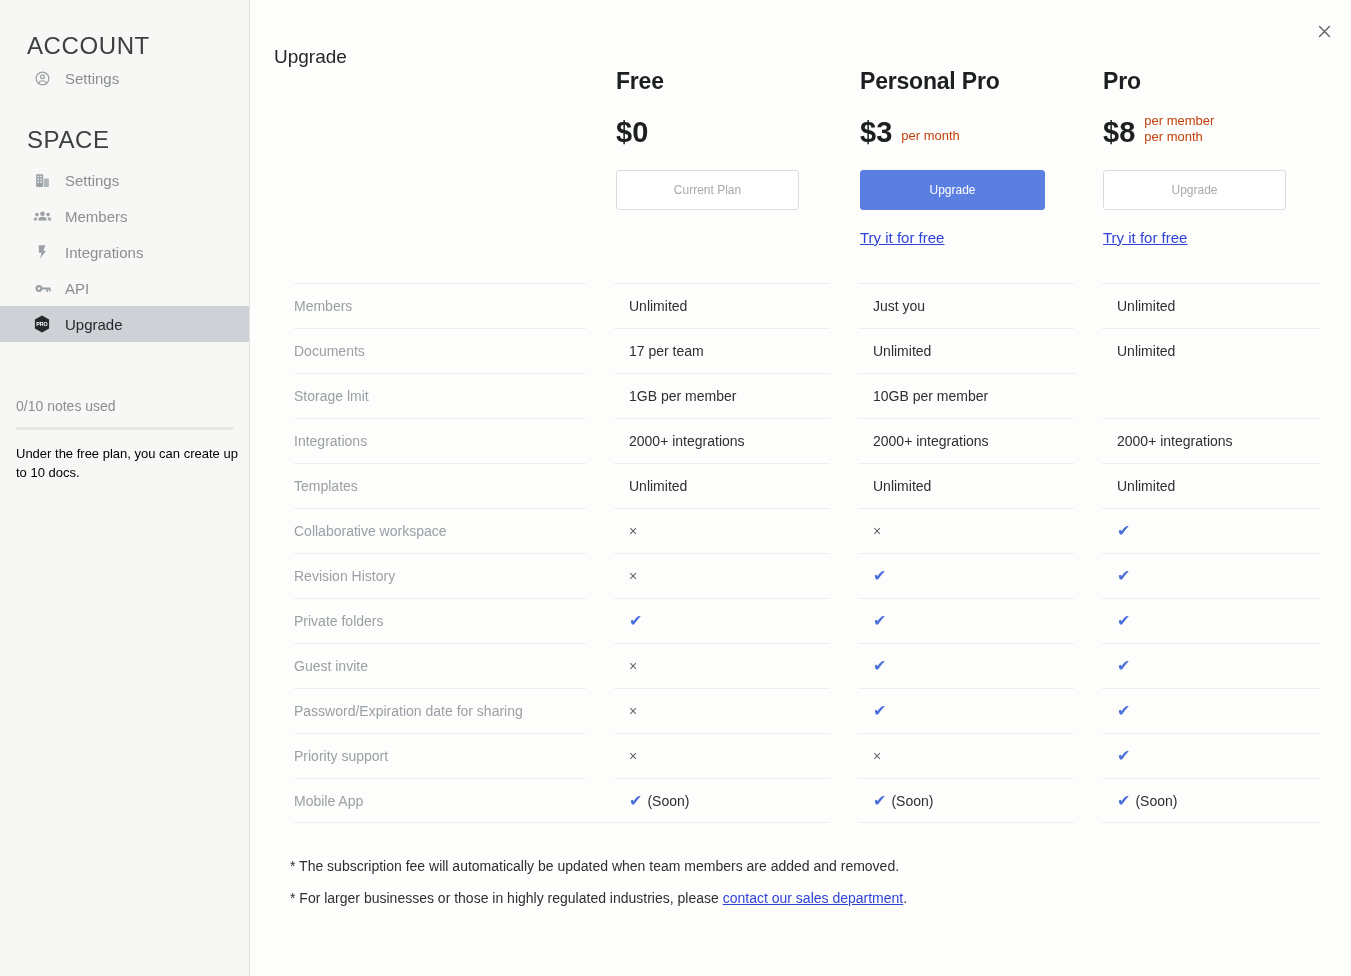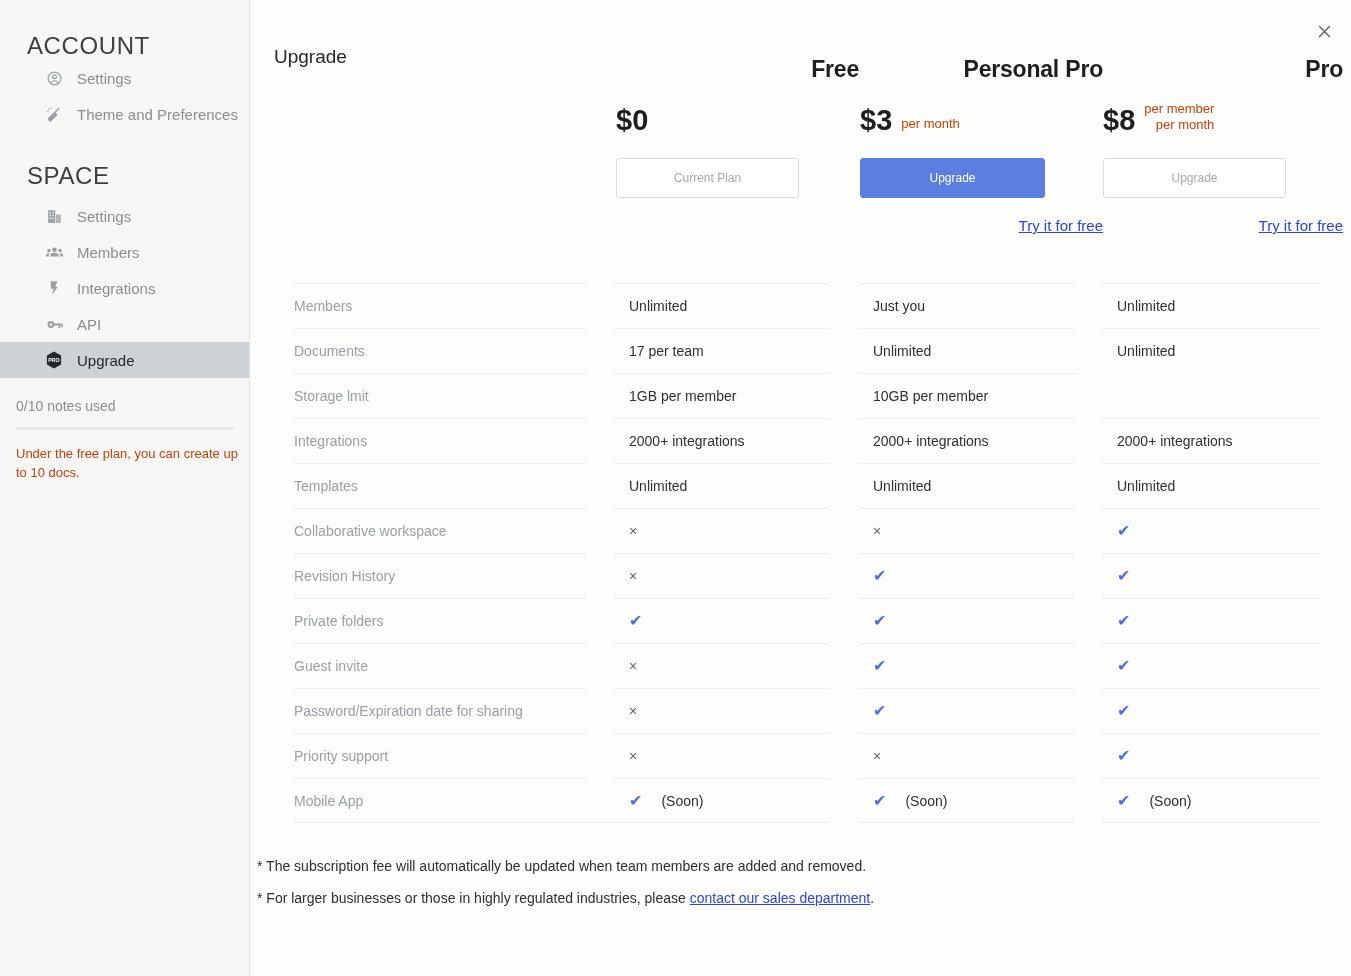--- a/index.html
+++ b/index.html
@@ -21,55 +21,55 @@
   }
   .side-group-title {
     font-size: 24px; font-weight: 400; letter-spacing: .6px;
     color: #3c4043; padding: 0 0 0 27px;
   }
   .grp-account { padding-top: 32px; }
   .grp-space { padding-top: 30px; }
 
   .nav-item {
     display: flex; align-items: center; gap: 13px;
-    height: 36px; padding-left: 44px; cursor: pointer;
+    height: 36px; padding-left: 32px; cursor: pointer;
     color: #8a8f94; font-size: 15px;
   }
   .nav-item .nav-ico { width: 20px; height: 20px; display:flex; align-items:center; justify-content:center; flex: 0 0 20px;}
   .nav-item.active { background: #ced1d6; color: #2b2f33; }
   .nav-item.active .nav-label { color: #24282c; }
   .grp-account .nav-item:first-of-type { margin-top: 10px; }
   .grp-space .nav-list { margin-top: 8px; }
 
   .usage {
     position: absolute; left: 0; top: 398px; width: 250px; padding: 0 20px 0 16px;
   }
   .usage-text { font-size: 14px; color: #8a8f94; padding-left: 0px; }
   .usage-bar {
     margin-top: 13px; height: 3px; border-radius: 2px; background: #e6e6e3; width: 218px;
   }
   .usage-note {
-    margin-top: 14px; font-size: 13px; line-height: 19px; color: #c2410c; width: 222px;
+    margin-top: 14px; font-size: 13px; line-height: 19px; color: #000000; width: 222px;
   }
 
   
   .main { flex: 1 1 auto; position: relative; background: #fdfdfc; height: 976px; }
   .close-btn {
     position: absolute; right: 12px; top: 16px; width: 30px; height: 30px;
     display: flex; align-items: center; justify-content: center; cursor: pointer;
     color: #5f6368;
   }
   .page-title {
     position: absolute; left: 24px; top: 46px;
     font-size: 19px; color: #25282b; font-weight: 400;
   }
 
   
   .plans {
-    position: absolute; left: 0; top: 56px; width: 100%; height: 215px; text-align: right;
+    position: absolute; left: 0; top: 68px; width: 100%; height: 215px;
   }
   .plan-col { position: absolute; top: 0; }
   .plan-col.c1 { left: 366px; width: 243px; }
   .plan-col.c2 { left: 610px; width: 243px; }
   .plan-col.c3 { left: 853px; width: 240px; }
 
   .plan-name { font-size: 23px; font-weight: bold; color: #1c1f22; letter-spacing: -.2px; }
   .price-row { display: flex; align-items: flex-end; gap: 9px; margin-top: 20px; height: 32px; }
   .price { font-size: 29px; font-weight: bold; color: #1c1f22; line-height: 30px; }
   .price-unit { font-size: 13px; color: #c2410c; line-height: 16px; padding-bottom: 3px; }
@@ -101,24 +101,24 @@
     margin-left: 44px; width: 292px; color: #9aa0a6; padding-left: 0px;
   }
   .cell.gap { width: 28px; border-top-color: transparent; }
   .cell.val { width: 216px; color: #2c2f33; padding-left: 15px; }
   .cell.val.v2 { margin-left: 28px; }
   .cell.val.v3 { margin-left: 28px; width: 218px; }
 
   .mark { font-size: 15px; line-height: 1; display: inline-flex; align-items: center; }
   .mark.yes { color: #4a6fd8; font-size: 16px; }
   .mark.no { color: #5f6368; font-size: 14px; }
-  .soon { margin-left: 19px; color: #2c2f33; font-size: 14px; }
+  .soon { margin-left: 5px; color: #2c2f33; font-size: 14px; }
 
   
-  .notes { position: absolute; left: 7px; top: 856px; }
+  .notes { position: absolute; left: 40px; top: 856px; }
   .note { font-size: 14px; color: #2c2f33; line-height: 20px; margin-bottom: 12px; }
   .note a { color: #2f43d8; text-decoration: underline; cursor: pointer; }
 
   svg { display: block; }
 </style>
 </head>
 <body>
 
 <div class="app">
 
@@ -131,30 +131,20 @@
         <span class="nav-ico">
           <svg width="17" height="17" viewBox="0 0 24 24" fill="none" stroke="#9aa0a6" stroke-width="1.7">
             <circle cx="12" cy="12" r="9"></circle>
               <circle cx="12" cy="9.5" r="2.7"></circle>
             <path d="M6.4 19c1-2.6 3-3.8 5.6-3.8s4.6 1.2 5.6 3.8"></path>
           </svg>
         </span>
         <span class="nav-label">Settings</span>
       </div>
 
-      <div class="nav-item">
-        <span class="nav-ico">
-          <svg width="18" height="18" viewBox="0 0 24 24" fill="none" stroke="#9aa0a6" stroke-width="1.7">
-            <path d="M4 19 19 4"></path>
-            <path d="M13.5 9.5 5.2 17.8a2.4 2.4 0 0 0 3.4 3.4l8.3-8.3z" fill="#9aa0a6" stroke="none"></path>
-            <path d="M4.5 5.2 5.6 6.3M7.6 3.3l.4 1.5M3 8.6l1.5.4"></path>
-          </svg>
-        </span>
-        <span class="nav-label">Theme and Preferences</span>
-      </div>
     </div>
 
     <div class="grp-space">
       <div class="side-group-title">SPACE</div>
 
       <div class="nav-list">
         <div class="nav-item">
           <span class="nav-ico">
             <svg width="17" height="17" viewBox="0 0 24 24" fill="#9aa0a6">
               <rect x="3" y="3" width="10" height="18" rx="1"></rect>

